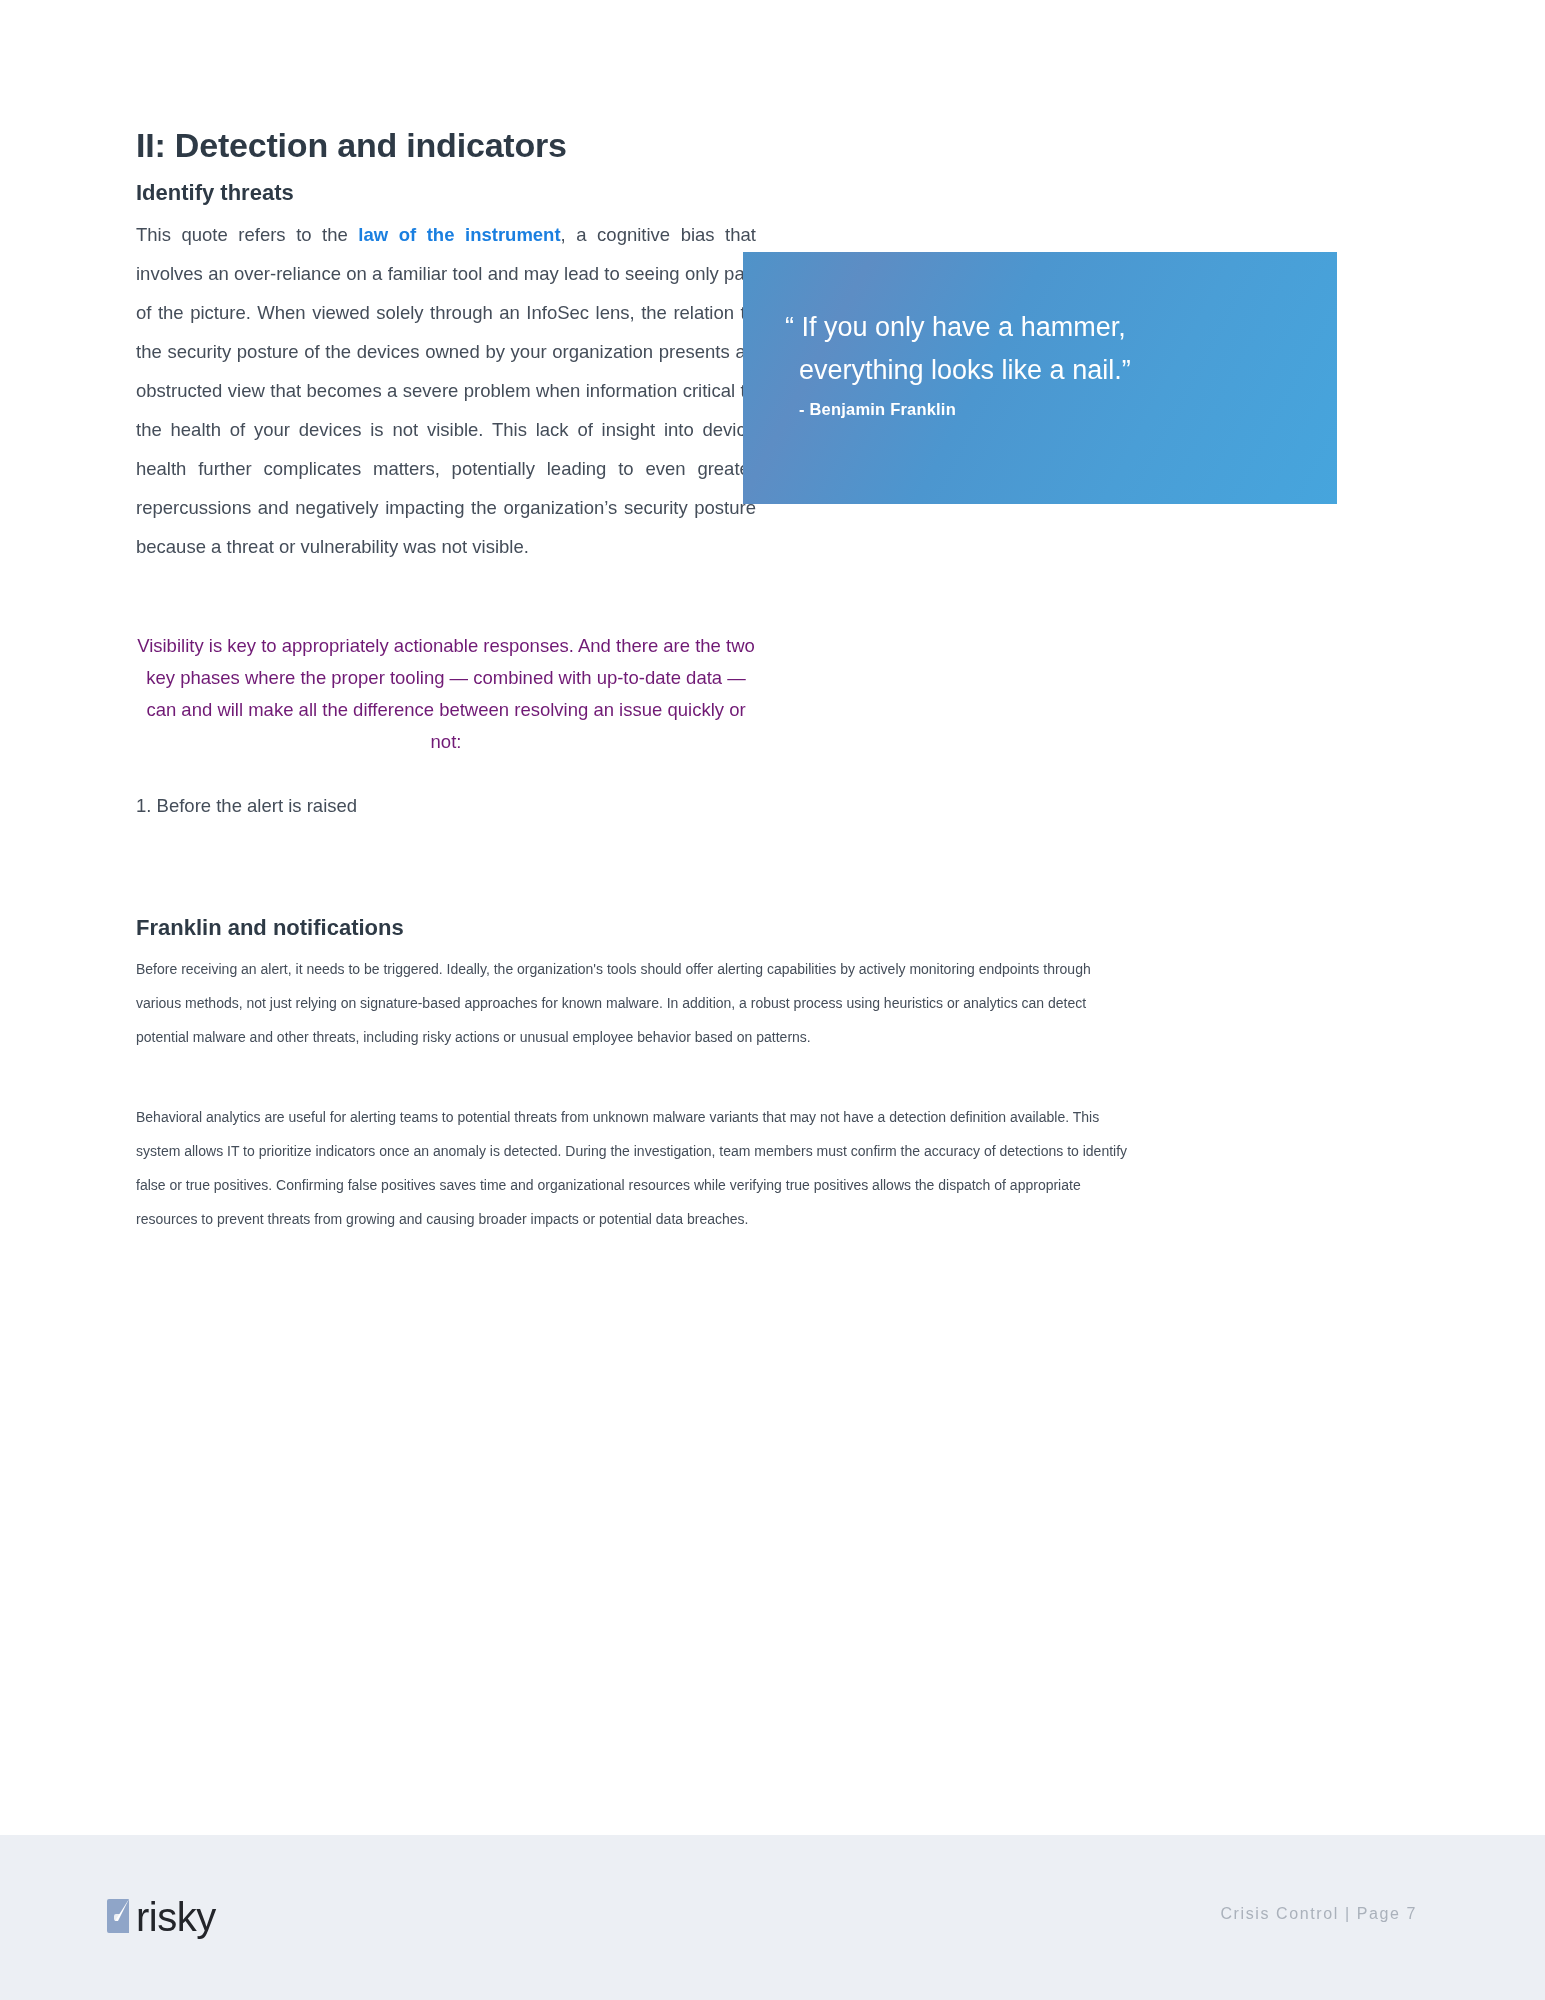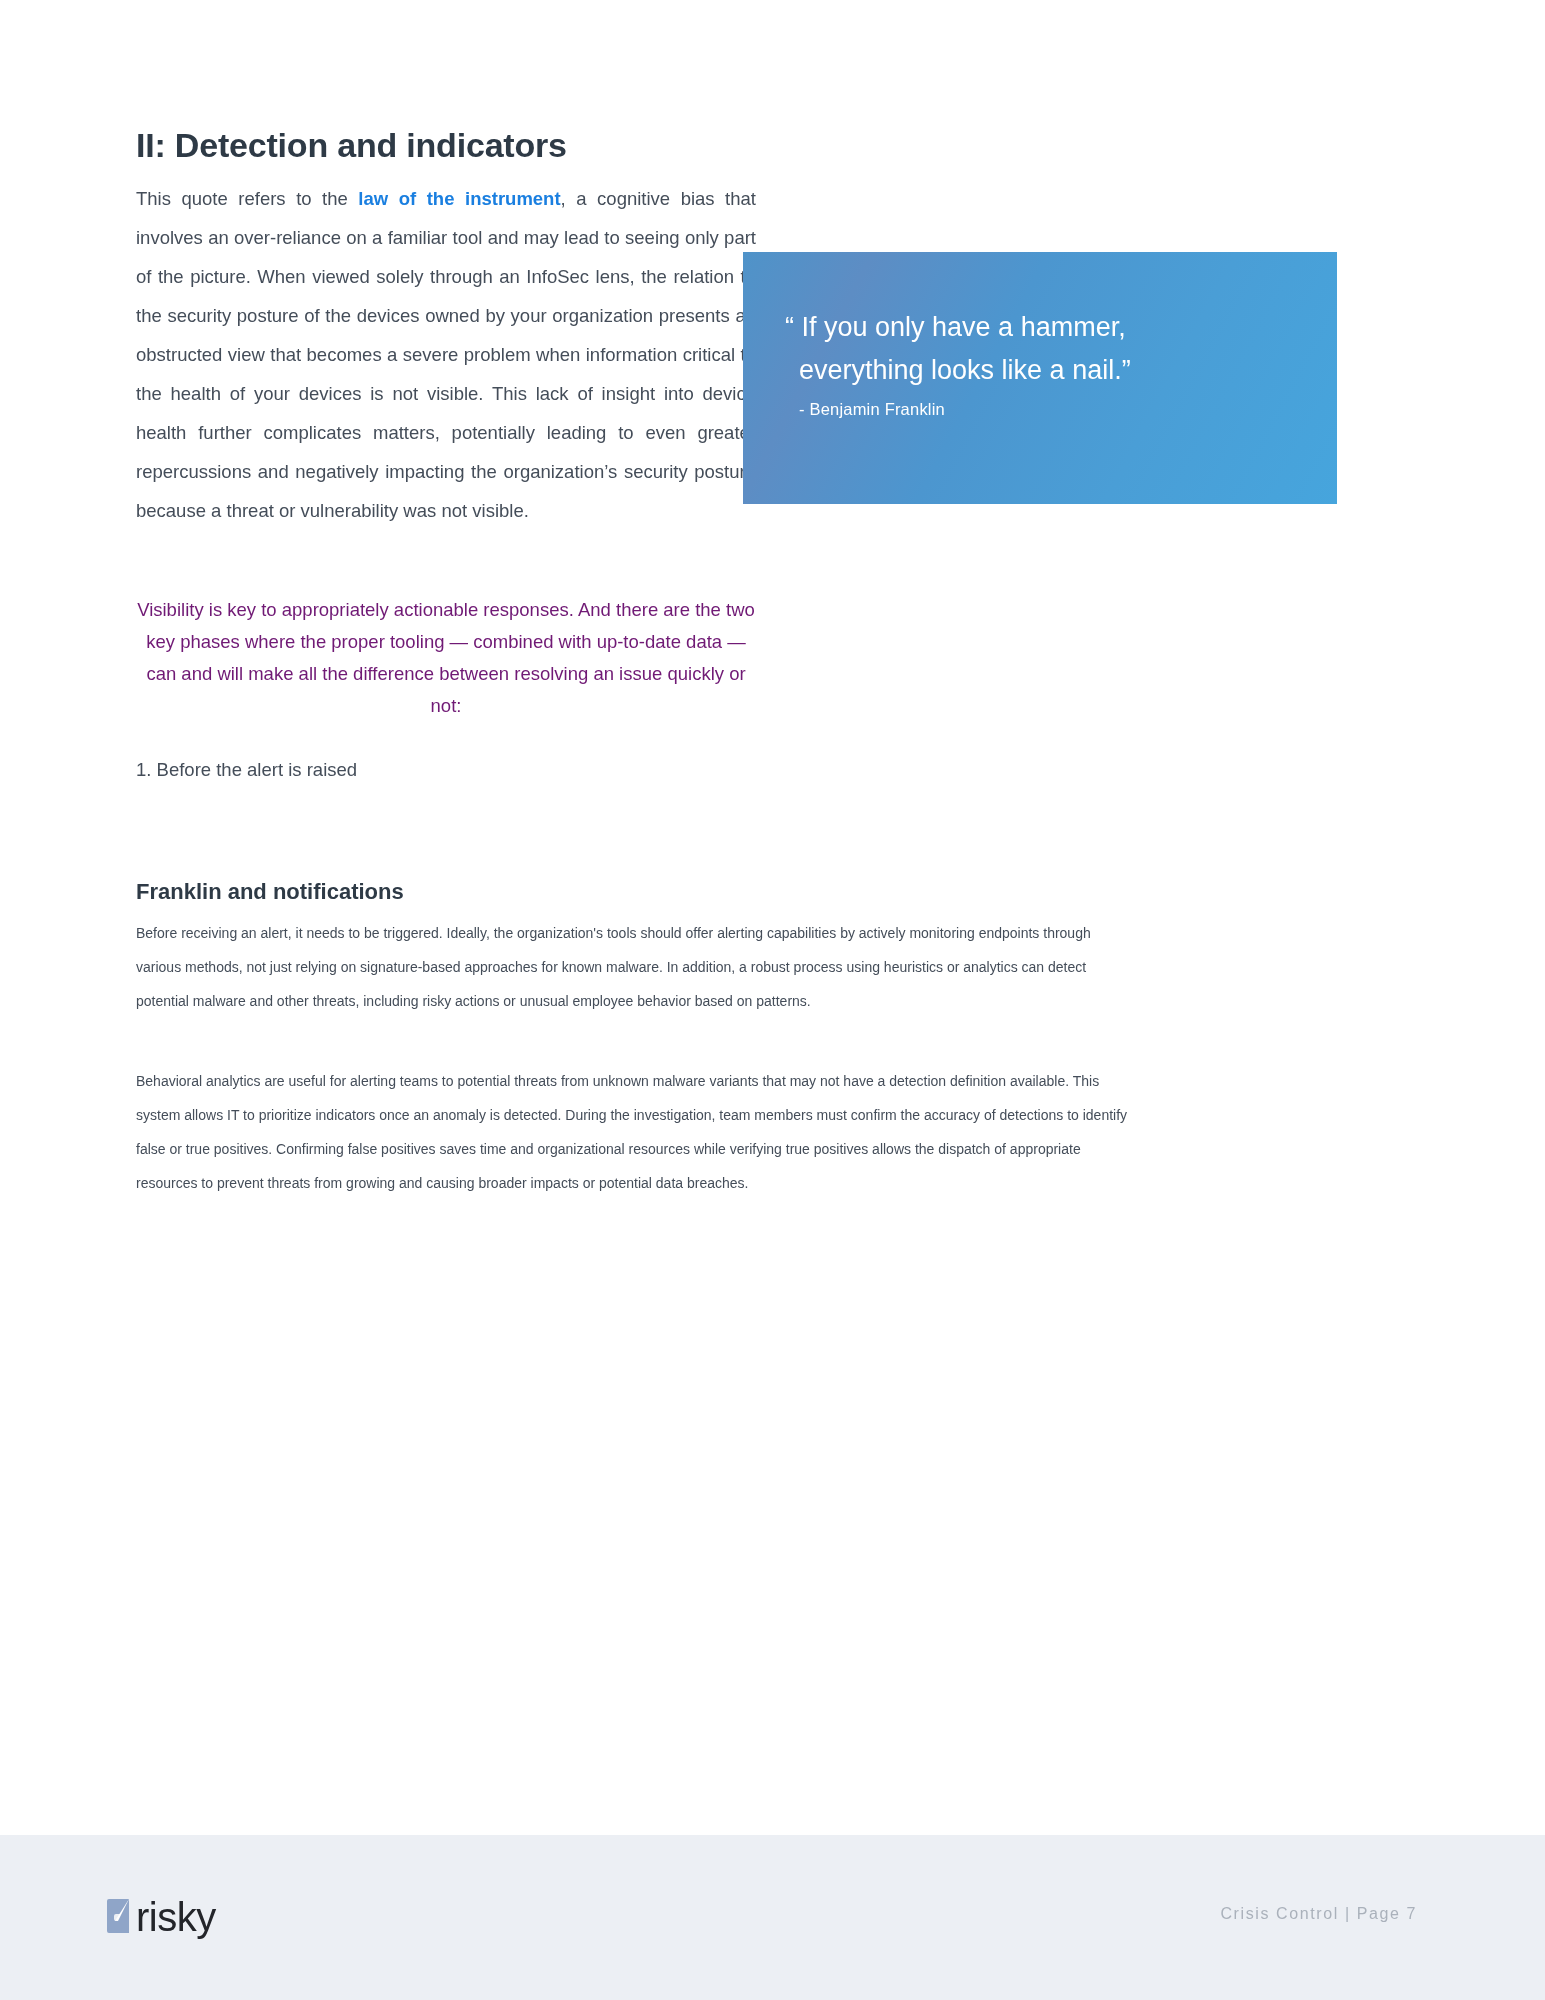--- a/index.html
+++ b/index.html
@@ -109,21 +109,21 @@
     font-weight: normal;
     white-space: nowrap;
   }
   .quote-line.l2 {
     padding-left: 14px;
   }
   .quote-attr {
     margin-top: 8px;
     padding-left: 14px;
     font-size: 16.5px;
-    font-weight: normal;
+    font-weight: bold;
     color: #ffffff;
     letter-spacing: 0.2px;
   }
 
   
   .mid-block {
     margin-top: 64px;
     width: 620px;
   }
   p.body-left {
@@ -205,20 +205,21 @@
 
 <div class="top-accent"></div>
 
 <div class="page">
   <div class="content">
 
     <h1 class="section-title">II: Detection and indicators</h1>
 
     <div class="cols">
       <div class="col-left">
+        <h2 class="sub-title">Identify threats</h2>
         <p class="body-just"><span>This quote refers to the </span><a class="inline-link" href="#">law of the instrument</a><span>, a cognitive bias that involves an over-reliance on a familiar tool and may lead to seeing only part of the picture. When viewed solely through an InfoSec lens, the relation to the security posture of the devices owned by your organization presents an obstructed view that becomes a severe problem when information critical to the health of your devices is not visible. This lack of insight into device health further complicates matters, potentially leading to even greater repercussions and negatively impacting the organization’s security posture because a threat or vulnerability was not visible.</span></p>
       </div>
 
       <div class="quote-card">
         <div class="quote-inner">
           <div class="quote-line l1">“ If you only have a hammer,</div>
           <div class="quote-line l2">everything looks like a nail.”</div>
           <div class="quote-attr">- Benjamin Franklin</div>
         </div>
       </div>

